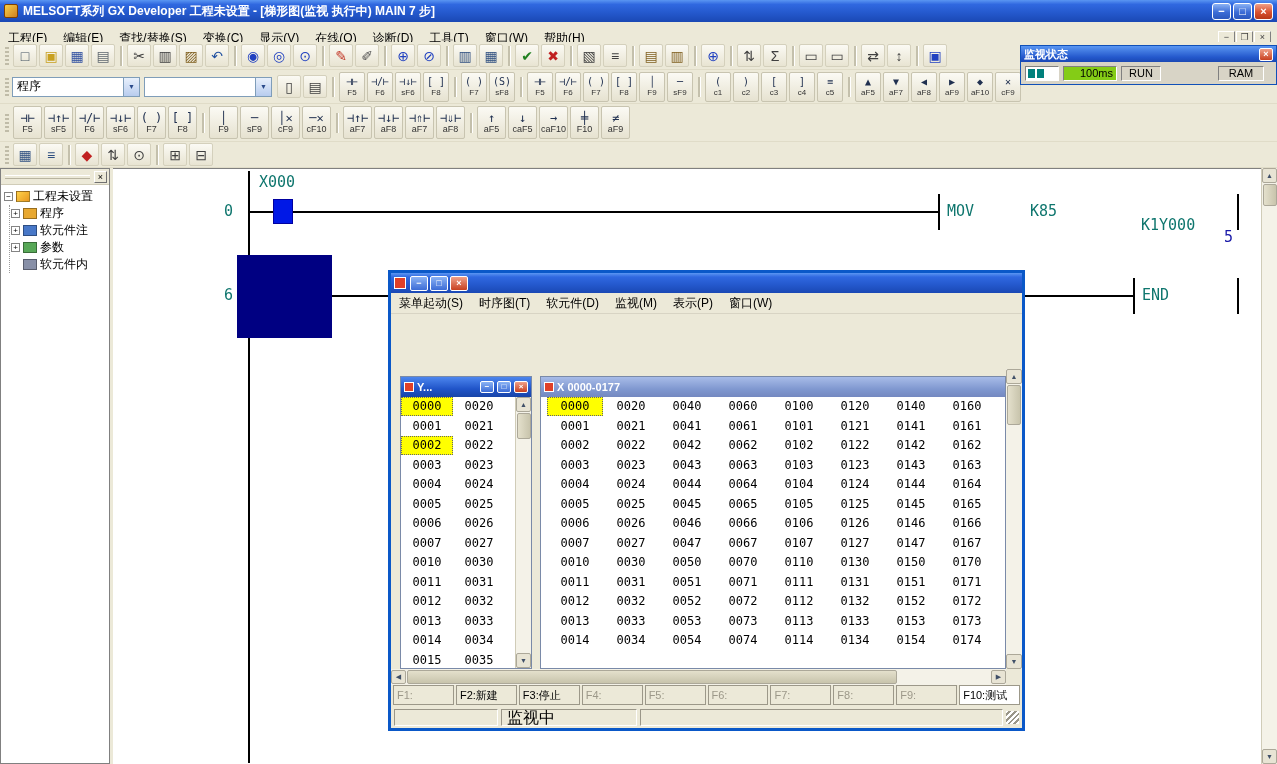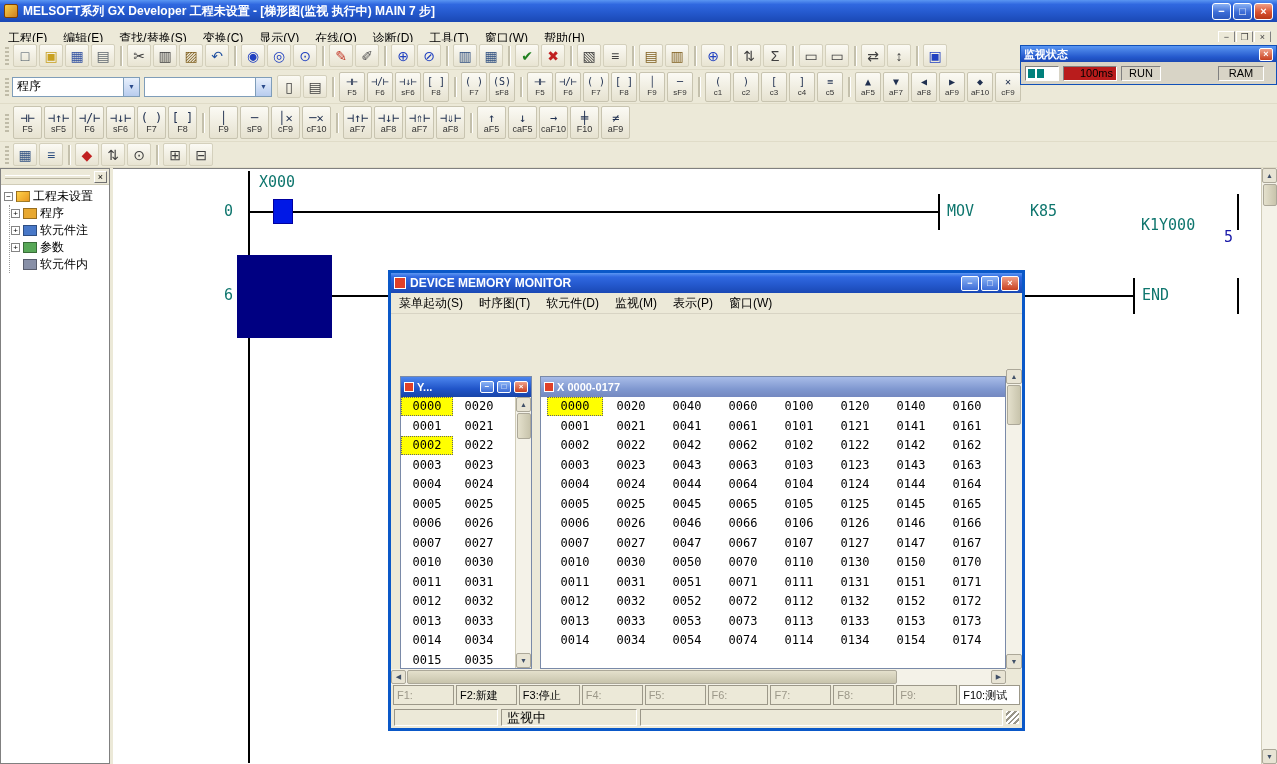--- a/index.html
+++ b/index.html
@@ -75,21 +75,21 @@
 
   
   .ms-window{position:absolute;left:1020px;top:45px;width:257px;height:40px;border:1px solid #1050B8;background:#D8D4C6;z-index:30}
   .ms-title{height:16px;background:linear-gradient(180deg,#5A96F2,#2458CC 70%,#1A48B4);display:flex;align-items:center;color:#fff;font-size:11px;font-weight:bold;padding:0 3px}
   .ms-title .t{flex:1}
   .ms-close{width:14px;height:13px;border:1px solid #fff;border-radius:2px;background:linear-gradient(180deg,#F0A088,#C84020);color:#fff;font-size:9px;line-height:11px;text-align:center}
   .ms-body{height:22px;display:flex;align-items:center;padding:0 4px;gap:4px}
   .inset{border:1px solid;border-color:#808080 #fff #fff #808080;font-size:11px}
   .ms-led{width:34px;height:15px;background:#fff;display:flex;gap:2px;padding:2px}
   .ms-led i{display:block;width:7px;height:100%;background:#00807C}
-  .ms-scan{width:54px;height:15px;background:#b91c1c;text-align:right;padding:0 3px;line-height:13px}
+  .ms-scan{width:54px;height:15px;background:#84cc16;text-align:right;padding:0 3px;line-height:13px}
   .ms-run{width:40px;height:15px;text-align:center;line-height:13px}
   .ms-ram{width:46px;height:15px;text-align:center;line-height:13px;margin-right:8px}
   .ms-sp{flex:1}
 
   
   .dev-window{position:absolute;left:388px;top:270px;width:637px;height:461px;border:3px solid #0A58C8;background:#ECE9D8;z-index:20;display:flex;flex-direction:column}
   .dev-titlebar{height:20px;background:linear-gradient(180deg,#5A96F2 0%,#3068E0 20%,#2458CC 60%,#1A48B4 100%);display:flex;align-items:center;gap:4px;padding:0 3px;flex:none}
   .dev-icon{width:12px;height:12px;background:#E04028;border:1px solid #fff;flex:none}
   .dev-title{font-weight:bold;font-size:12px;color:#fff;flex:1;white-space:nowrap;overflow:hidden}
   .dev-controls{display:flex;gap:2px}
@@ -121,21 +121,21 @@
   .mdi-hscroll{position:absolute;left:0;top:355px;width:615px;height:16px;display:flex;background:#F4F2E8;align-items:center}
   .h-thumb{height:14px;width:490px;margin:0 1px;background:linear-gradient(180deg,#E4E0CC,#C8C4AC);border:1px solid #ACA899;border-radius:2px;flex:none}
   .h-track{flex:1}
   .mdi-hscroll .sb-btn{height:14px;width:15px}
 
   .fkeys{height:22px;display:flex;gap:2px;padding:1px 2px;background:#ECE9D8;flex:none}
   .fkey{flex:1;border:1px solid #9C9889;background:#ECE9D8;font-size:11px;line-height:18px;padding-left:3px;white-space:nowrap;overflow:hidden}
   .fkey.disabled{color:#9C9889}
   .fkey.active{background:#fff}
   .dev-status{height:22px;display:flex;gap:3px;padding:2px 3px;background:#ECE9D8;align-items:center;flex:none}
-  .st-box{height:17px;border:1px solid;border-color:#9a9688 #fff #fff #9a9688;font-size:13px;line-height:15px;padding-left:5px}
+  .st-box{height:17px;border:1px solid;border-color:#9a9688 #fff #fff #9a9688;font-size:16px;line-height:15px;padding-left:5px}
   .st-1{width:104px}
   .st-2{width:136px}
   .st-3{flex:1}
   .rz-grip{width:13px;height:13px;background:repeating-linear-gradient(135deg,#fff 0 2px,#9a9688 2px 4px)}
 </style>
 </head>
 <body>
 
 <div class="titlebar">
   <div class="app-icon"></div>
@@ -586,21 +586,20 @@
     <div class="ms-scan inset">100ms</div>
     <div class="ms-run inset">RUN</div>
     <div class="ms-sp"></div>
     <div class="ms-ram inset">RAM</div>
   </div>
 </div>
 
 <div class="dev-window">
   <div class="dev-titlebar">
     <div class="dev-icon"></div>
-    <div class="dev-title">DEVICE MEMORY MONITOR</div>
     <div class="dev-controls">
       <div class="dev-btn">−</div>
       <div class="dev-btn">□</div>
       <div class="dev-btn close">×</div>
     </div>
   </div>
   <div class="dev-menubar" id="dev-menu-items">
       <div class="menu-item">菜单起动(S)</div>
       <div class="menu-item">时序图(T)</div>
       <div class="menu-item">软元件(D)</div>

